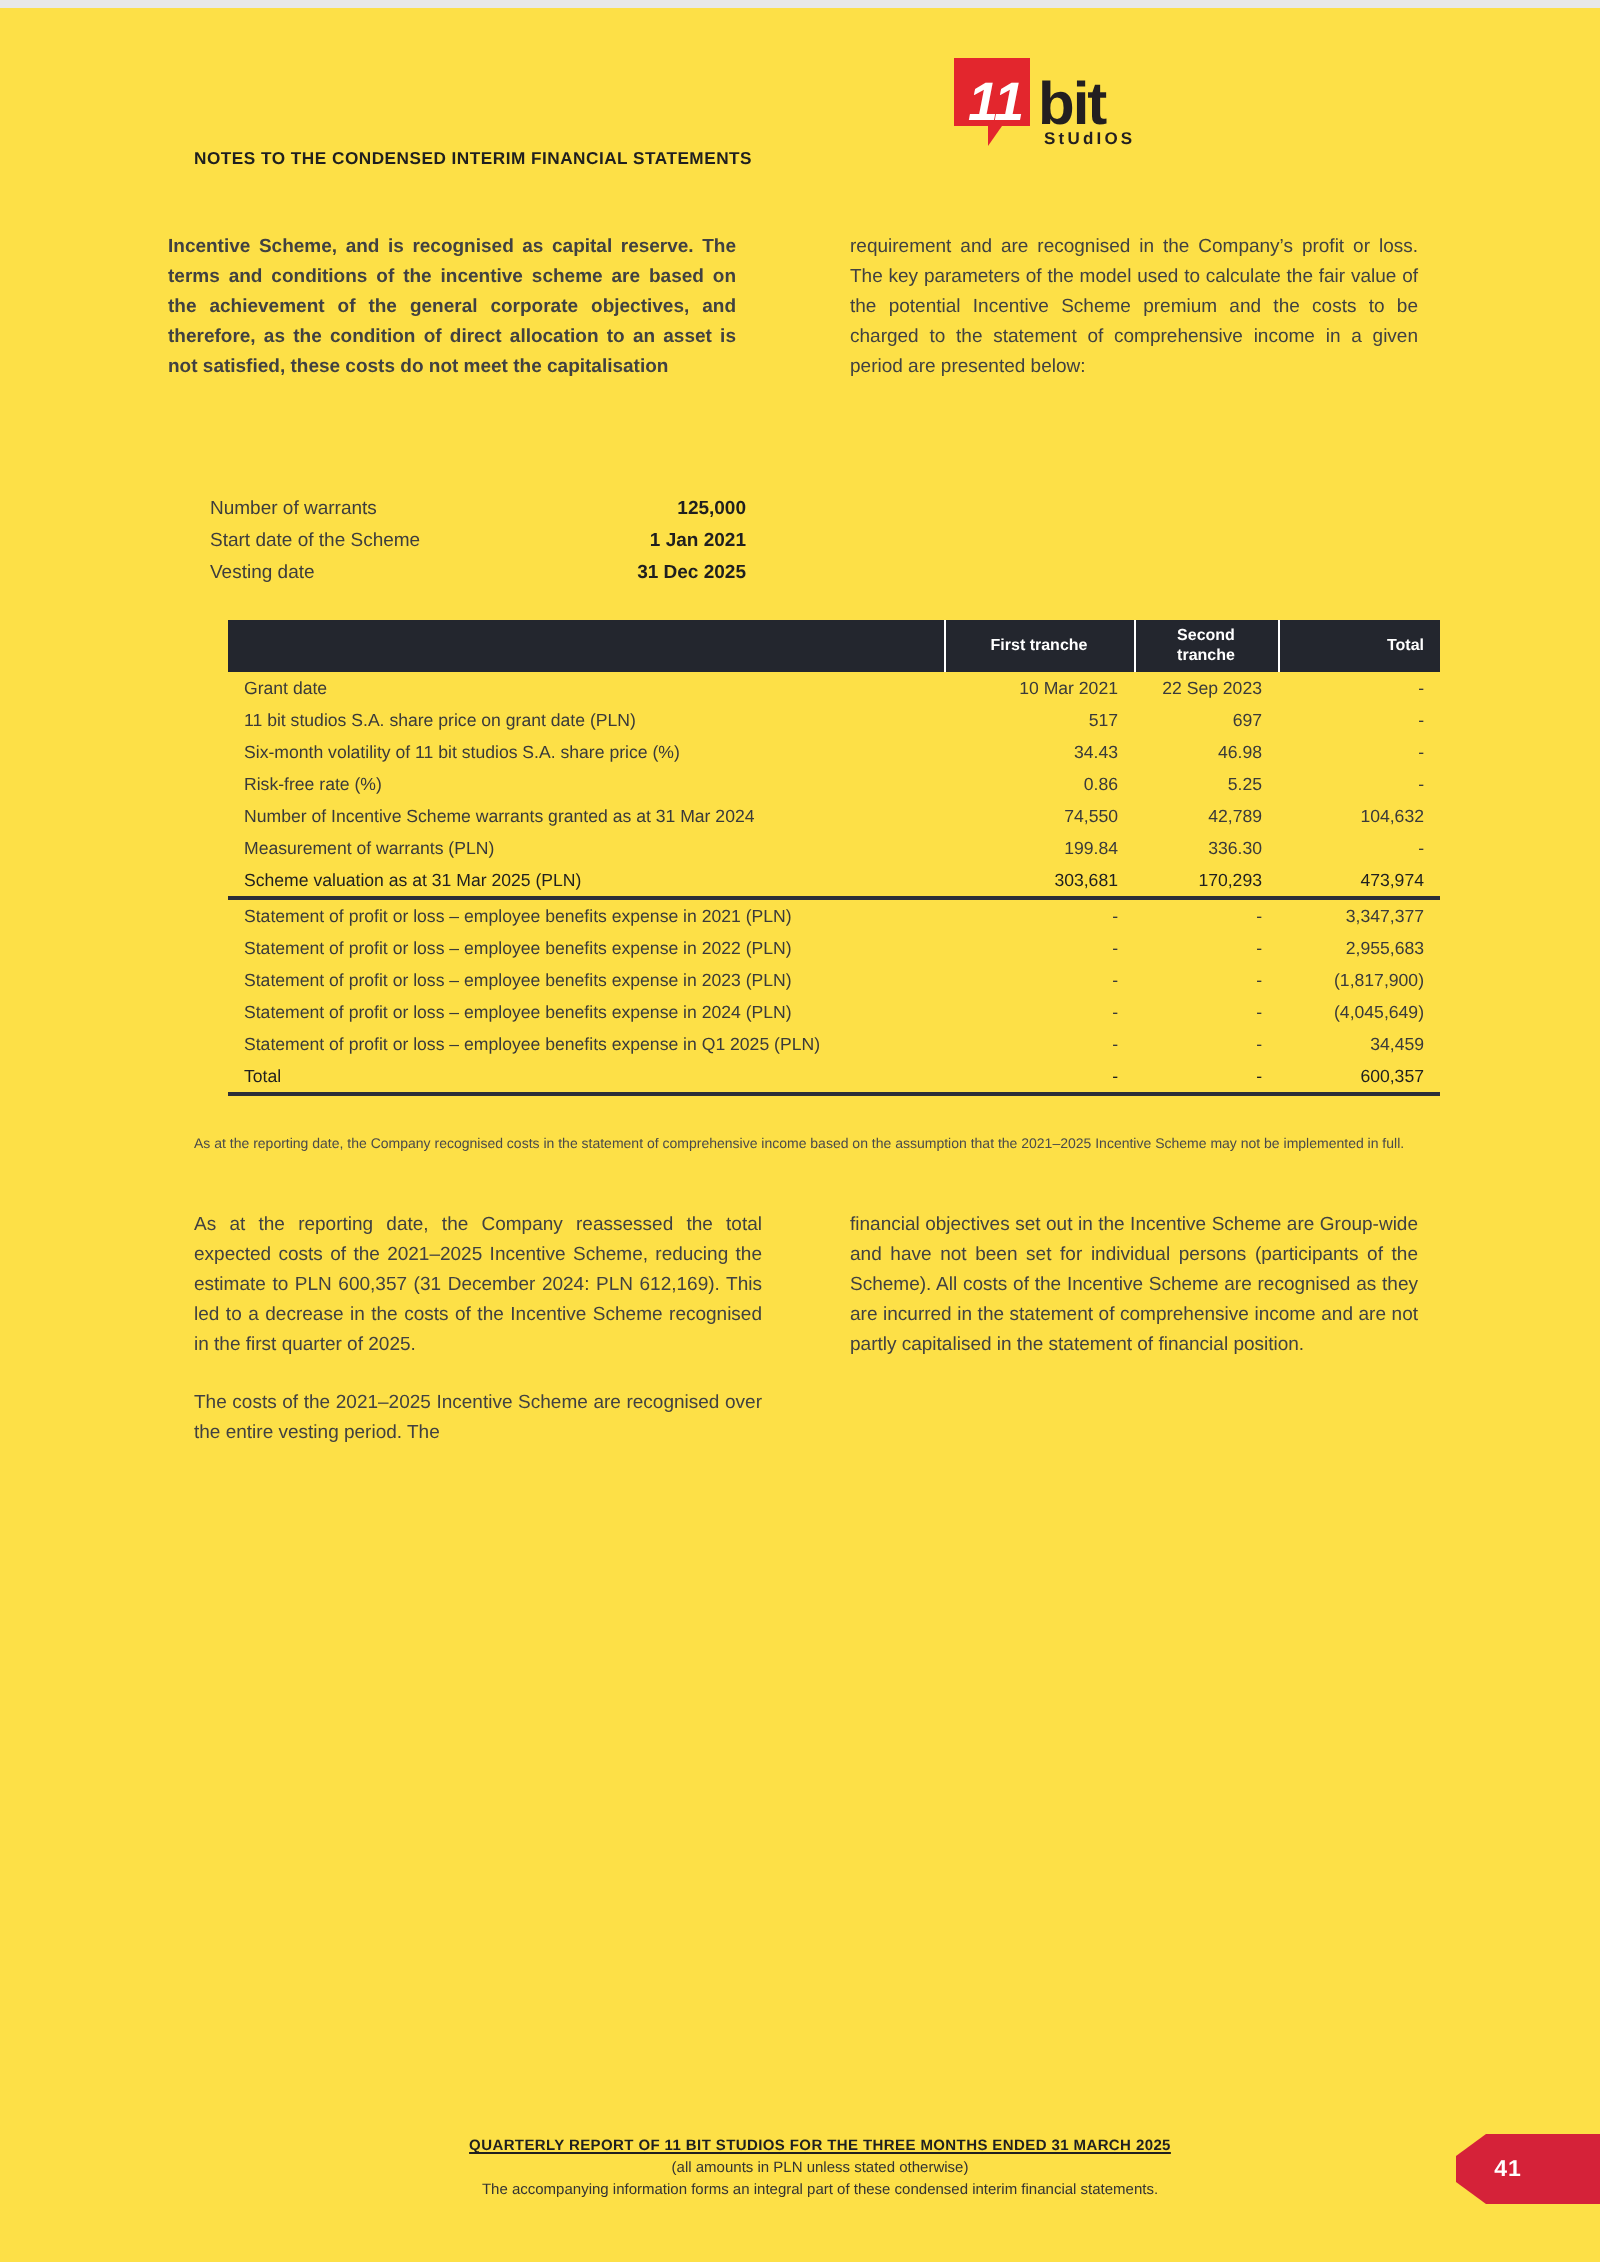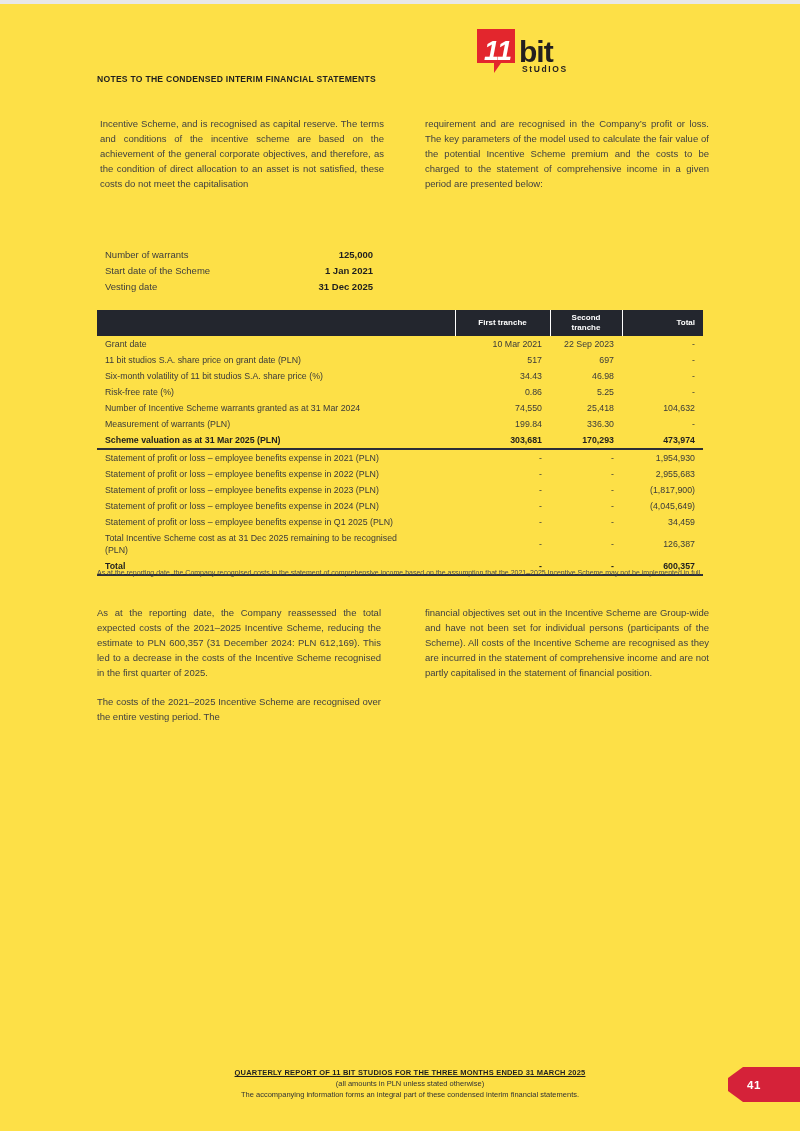--- a/index.html
+++ b/index.html
@@ -10,45 +10,45 @@
   }
   
   .doc-title{
     position:absolute;left:97px;top:70px;
     font-size:8.6px;font-weight:bold;letter-spacing:.25px;color:#1f1f1f;
   }
   .logo{position:absolute;left:476px;top:24px;width:92px;height:48px;}
   
   .col{position:absolute;width:284px;font-size:9.5px;line-height:15px;text-align:justify;color:#414141;}
   .col p{margin:0 0 14px 0;}
-  .intro-left{left:100px;top:112px;}
+  .intro-left{left:84px;top:112px;font-weight:bold;}
   .intro-right{left:425px;top:112px;}
   .body-left{left:97px;top:601px;}
   .body-right{left:425px;top:601px;}
   
   .summary{position:absolute;left:105px;top:243px;width:268px;font-size:9.5px;}
   .summary .srow{display:flex;justify-content:space-between;height:16px;line-height:16px;gap:34px;}
   .summary .sval{font-weight:bold;color:#1f1f1f;}
   
-  .tbl-wrap{position:absolute;left:97px;top:306px;width:606px;}
+  .tbl-wrap{position:absolute;left:114px;top:306px;width:606px;}
   table{border-collapse:collapse;width:606px;table-layout:fixed;}
   th{
     background:#23262e;color:#ffffff;font-size:8px;font-weight:bold;
     padding:3px 6px;vertical-align:middle;height:20px;line-height:10px;
   }
   th + th{border-left:1px solid #ffffff;}
   th.c{text-align:center;}
   th.r{text-align:right;padding-right:8px;}
   td{
     font-size:8.8px;color:#3a3a3a;padding:2px 6px;line-height:12px;
     vertical-align:middle;height:12px;
   }
   td.label{padding-left:8px;text-align:left;}
   td.num{text-align:right;padding-right:8px;}
-  tr.bold td{font-weight:bold;color:#1f1f1f;}
+  tr.bold td{font-weight:normal;color:#1f1f1f;}
   tr.rule td{border-bottom:2px solid #2c2f37;}
   .wrap-label span{display:inline-block;max-width:295px;}
   .footnote{
     position:absolute;left:97px;top:564px;width:612px;
     font-size:7px;line-height:10px;color:#4a4a4a;text-align:left;
   }
   
   .footer{
     position:absolute;left:190px;top:1063px;width:440px;
     text-align:center;font-size:7.5px;line-height:11px;color:#333;
@@ -140,40 +140,40 @@
           </tr>
           <tr>
             <td class="label">Risk-free rate (%)</td>
             <td class="num">0.86</td>
             <td class="num">5.25</td>
             <td class="num">-</td>
           </tr>
           <tr>
             <td class="label">Number of Incentive Scheme warrants granted as at 31 Mar 2024</td>
             <td class="num">74,550</td>
-            <td class="num">25,418</td>
+            <td class="num">42,789</td>
             <td class="num">104,632</td>
           </tr>
           <tr>
             <td class="label">Measurement of warrants (PLN)</td>
             <td class="num">199.84</td>
             <td class="num">336.30</td>
             <td class="num">-</td>
           </tr>
           <tr class="bold rule">
             <td class="label">Scheme valuation as at 31 Mar 2025 (PLN)</td>
             <td class="num">303,681</td>
             <td class="num">170,293</td>
             <td class="num">473,974</td>
           </tr>
           <tr>
             <td class="label">Statement of profit or loss – employee benefits expense in 2021 (PLN)</td>
             <td class="num">-</td>
             <td class="num">-</td>
-            <td class="num">1,954,930</td>
+            <td class="num">3,347,377</td>
           </tr>
           <tr>
             <td class="label">Statement of profit or loss – employee benefits expense in 2022 (PLN)</td>
             <td class="num">-</td>
             <td class="num">-</td>
             <td class="num">2,955,683</td>
           </tr>
           <tr>
             <td class="label">Statement of profit or loss – employee benefits expense in 2023 (PLN)</td>
             <td class="num">-</td>
@@ -184,26 +184,20 @@
             <td class="label">Statement of profit or loss – employee benefits expense in 2024 (PLN)</td>
             <td class="num">-</td>
             <td class="num">-</td>
             <td class="num">(4,045,649)</td>
           </tr>
           <tr>
             <td class="label">Statement of profit or loss – employee benefits expense in Q1 2025 (PLN)</td>
             <td class="num">-</td>
             <td class="num">-</td>
             <td class="num">34,459</td>
-          </tr>
-          <tr>
-            <td class="label wrap-label"><span>Total Incentive Scheme cost as at 31 Dec 2025 remaining to be recognised (PLN)</span></td>
-            <td class="num">-</td>
-            <td class="num">-</td>
-            <td class="num">126,387</td>
           </tr>
           <tr class="bold rule">
             <td class="label">Total</td>
             <td class="num">-</td>
             <td class="num">-</td>
             <td class="num">600,357</td>
           </tr>
         </tbody>
     </table>
   </div>

